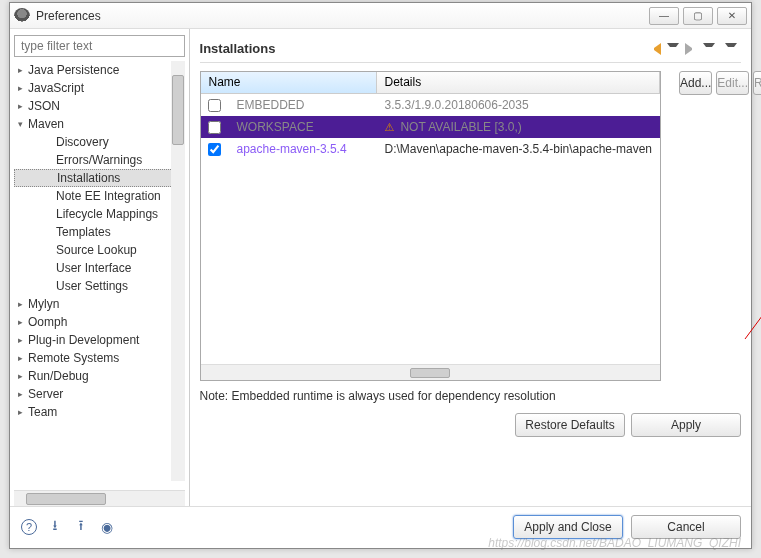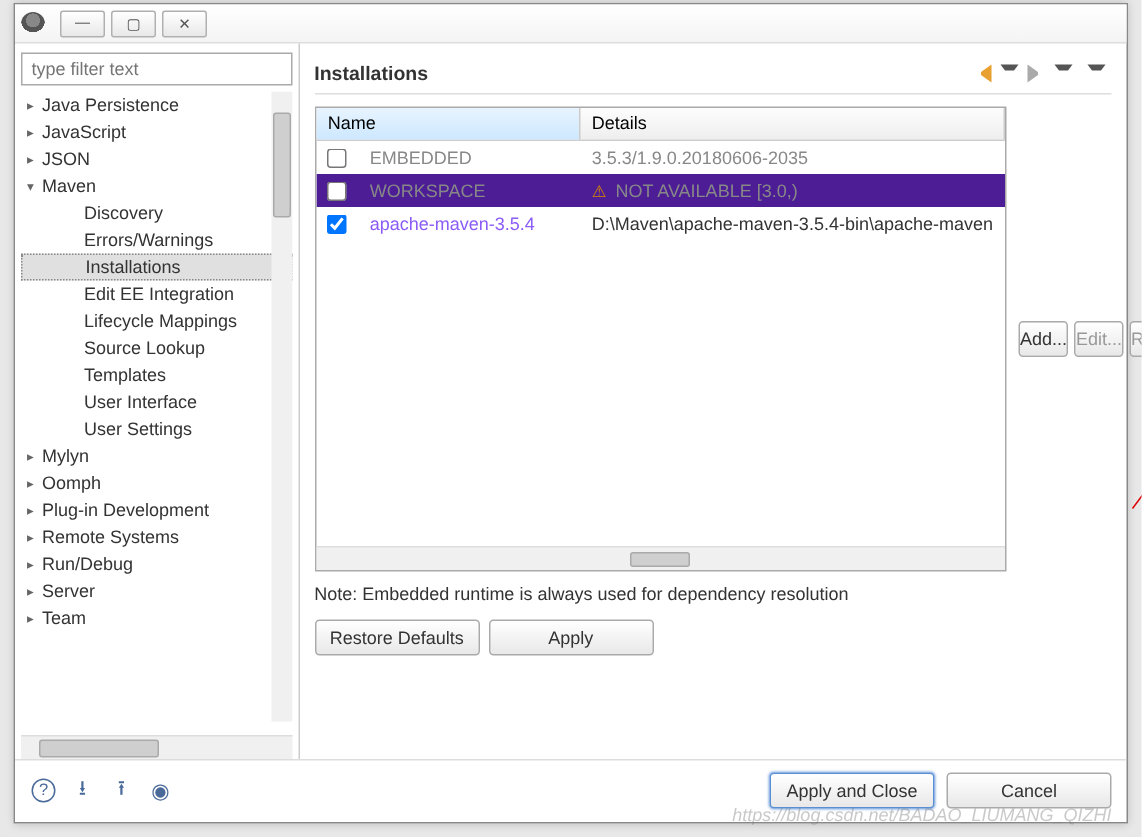--- a/index.html
+++ b/index.html
@@ -24,59 +24,60 @@
 .vscroll .vthumb { width: 12px; height: 70px; background: #cfcfcf; border: 1px solid #aaa; border-radius: 2px; margin: 14px auto 0; }
 .main { flex: 1; padding: 6px 10px 0 10px; display: flex; flex-direction: column; position: relative; }
 .mheader { display: flex; align-items: center; height: 28px; border-bottom: 1px solid #ddd; margin-bottom: 8px; }
 .mheader h1 { font-size: 13px; font-weight: bold; color: #333; flex: 1; }
 .navicons { display: flex; gap: 2px; align-items: center; }
 .navicons span { width: 12px; height: 12px; display: inline-block; }
 .arrL { border-top: 5px solid transparent; border-bottom: 5px solid transparent; border-right: 7px solid #e8a030; width:0;height:0; }
 .arrR { border-top: 5px solid transparent; border-bottom: 5px solid transparent; border-left: 7px solid #aaa; width:0;height:0; }
 .dd { border-top: 4px solid #555; border-left: 3px solid transparent; border-right: 3px solid transparent; width:0;height:0; margin: 0 4px; }
 .desc { font-size: 12px; color: #333; margin-bottom: 8px; }
-.tablewrap { display: flex; gap: 8px; align-items: center; }
+.tablewrap { display: flex; gap: 18px; }
 .table { flex: 1; border: 1px solid #aaa; height: 310px; overflow: hidden; position: relative; }
 .thead { display: flex; background: linear-gradient(#fdfdfd,#eee); height: 22px; border-bottom: 1px solid #ccc; }
 .th { font-size: 12px; padding: 3px 8px; border-right: 1px solid #ccc; }
 .th.name { width: 176px; background: linear-gradient(#e8f4ff,#cde8ff); }
 .th.details { flex: 1; }
 .trow { display: flex; height: 22px; align-items: center; font-size: 12px; color: #555; }
 .trow.alt { background: #4c1d95; }
 .tcell { padding: 0 8px; display: flex; align-items: center; gap: 6px; }
 .tcell.cb { width: 28px; justify-content: center; }
 .tcell.nm { width: 148px; color: #888; }
 .tcell.nm.active { color: #8b5cf6; }
 .tcell.dt { flex: 1; color: #888; overflow: hidden; white-space: nowrap; }
 .tcell.dt.active { color: #333; }
 input[type=checkbox] { width: 13px; height: 13px; }
 .warn { color: #d88800; font-size: 11px; }
 .btncol { display: flex; gap: 4px; width: 62px; }
 .btn { height: 24px; border: 1px solid #aaa; background: linear-gradient(#fff,#e8e8e8); font-size: 12px; border-radius: 3px; cursor: pointer; color: #333; }
 .btn:disabled { color: #999; }
 .note { font-size: 12px; color: #333; margin-top: 8px; }
-.footerbtns { display: flex; justify-content: flex-start; gap: 6px; margin-top: 10px; }
+.footerbtns { display: flex; justify-content: flex-end; gap: 6px; margin-top: 10px; }
 .footerbtns .btn { width: 110px; }
 .bottombar { height: 40px; border-top: 1px solid #ddd; display: flex; align-items: center; padding: 0 10px; gap: 8px; }
 .bottombar .grow { flex: 1; }
 .bicon { width: 18px; height: 18px; display: flex; align-items: center; justify-content: center; color: #4a6a9a; font-size: 14px; cursor: pointer; }
 .helpico { width: 16px; height: 16px; border: 1.5px solid #4a6a9a; border-radius: 50%; display: flex; align-items: center; justify-content: center; font-size: 11px; color: #4a6a9a; }
 .bottombar .btn { width: 110px; }
 .btn.primary { border: 1.5px solid #5a8fd6; box-shadow: 0 0 2px #5a8fd6; }
 .redarrow { position: absolute; left: 355px; top: 130px; width: 350px; height: 200px; pointer-events: none; }
 .watermark { position: absolute; bottom: 8px; right: 20px; font-size: 12px; color: rgba(120,120,120,0.4); font-style: italic; }
 .thscroll { position: absolute; bottom: 0; left: 0; right: 0; height: 16px; background: #f0f0f0; border-top: 1px solid #ddd; display:flex; align-items:center; justify-content:center; }
 .thscroll .tthumb { width: 40px; height: 10px; background: #cfcfcf; border: 1px solid #aaa; border-radius: 2px; }
 </style>
 </head>
 <body>
 
 <div class="window">
   <div class="titlebar">
     <div class="ticon"></div>
+    <div class="ttl">Preferences</div>
     <div class="winbtns">
       <div class="winbtn">—</div>
       <div class="winbtn">▢</div>
       <div class="winbtn">✕</div>
     </div>
   </div>
 
   <div class="content">
     <div class="sidebar">
       <input class="filter" placeholder="type filter text" style="">
@@ -104,33 +105,33 @@
           <div class="tree-item child">
             <span class="arrow"></span>
             <span>Errors/Warnings</span>
           </div>
           <div class="tree-item child selected">
             <span class="arrow"></span>
             <span>Installations</span>
           </div>
           <div class="tree-item child">
             <span class="arrow"></span>
-            <span>Edit EE Integration</span>
+            <span>Note EE Integration</span>
           </div>
           <div class="tree-item child">
             <span class="arrow"></span>
             <span>Lifecycle Mappings</span>
           </div>
           <div class="tree-item child">
             <span class="arrow"></span>
+            <span>Templates</span>
+          </div>
+          <div class="tree-item child">
+            <span class="arrow"></span>
             <span>Source Lookup</span>
-          </div>
-          <div class="tree-item child">
-            <span class="arrow"></span>
-            <span>Templates</span>
           </div>
           <div class="tree-item child">
             <span class="arrow"></span>
             <span>User Interface</span>
           </div>
           <div class="tree-item child">
             <span class="arrow"></span>
             <span>User Settings</span>
           </div>
           <div class="tree-item">

